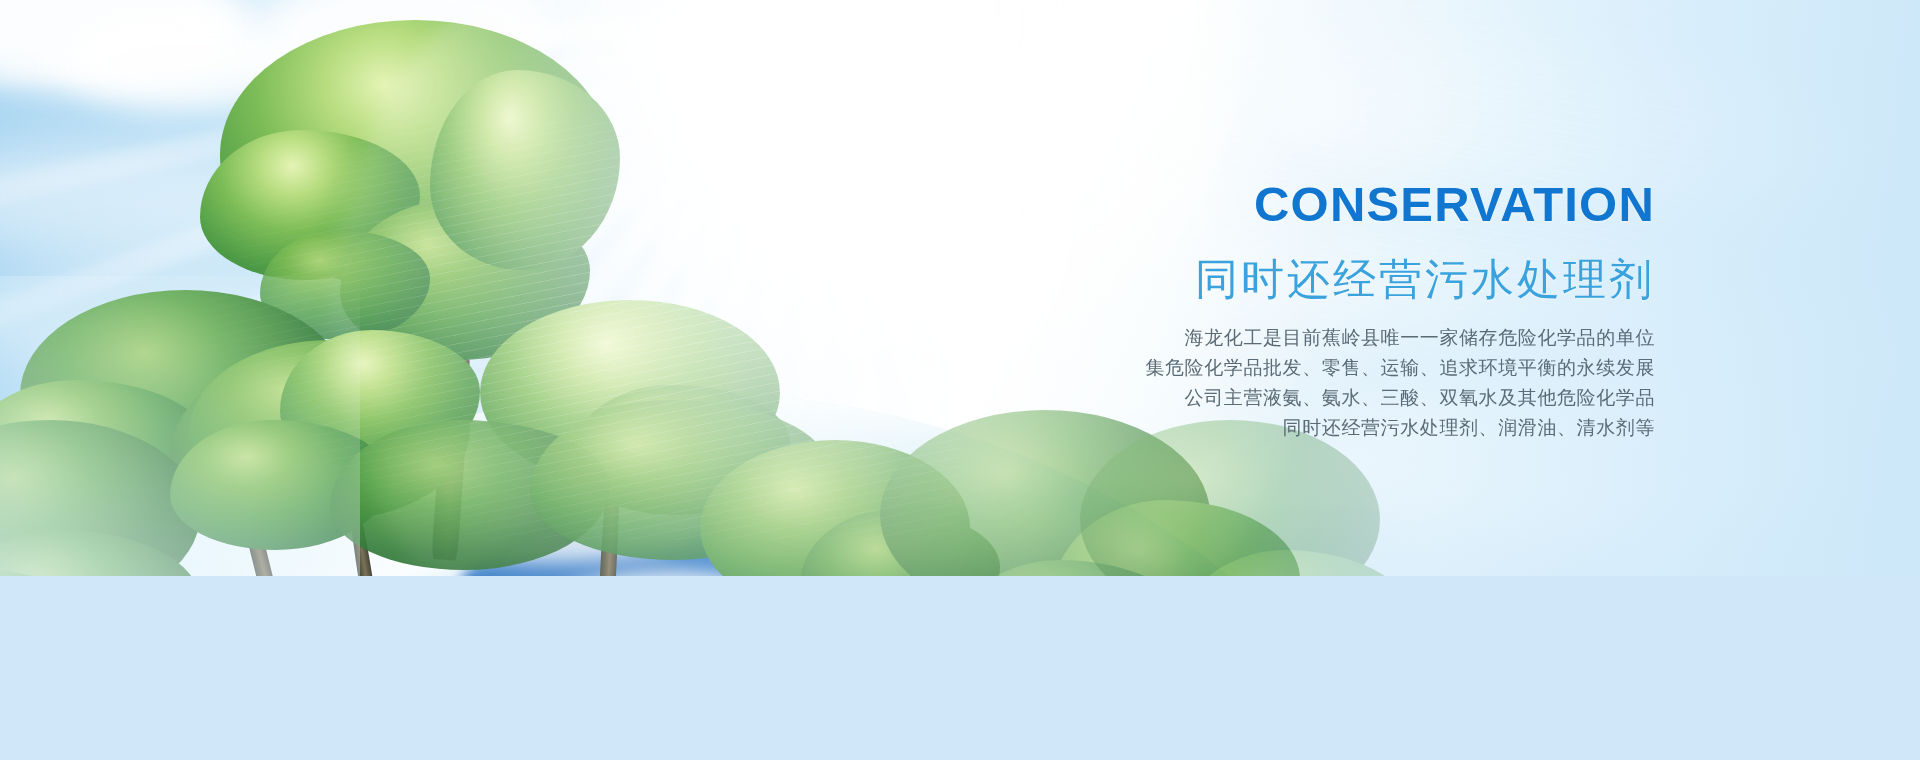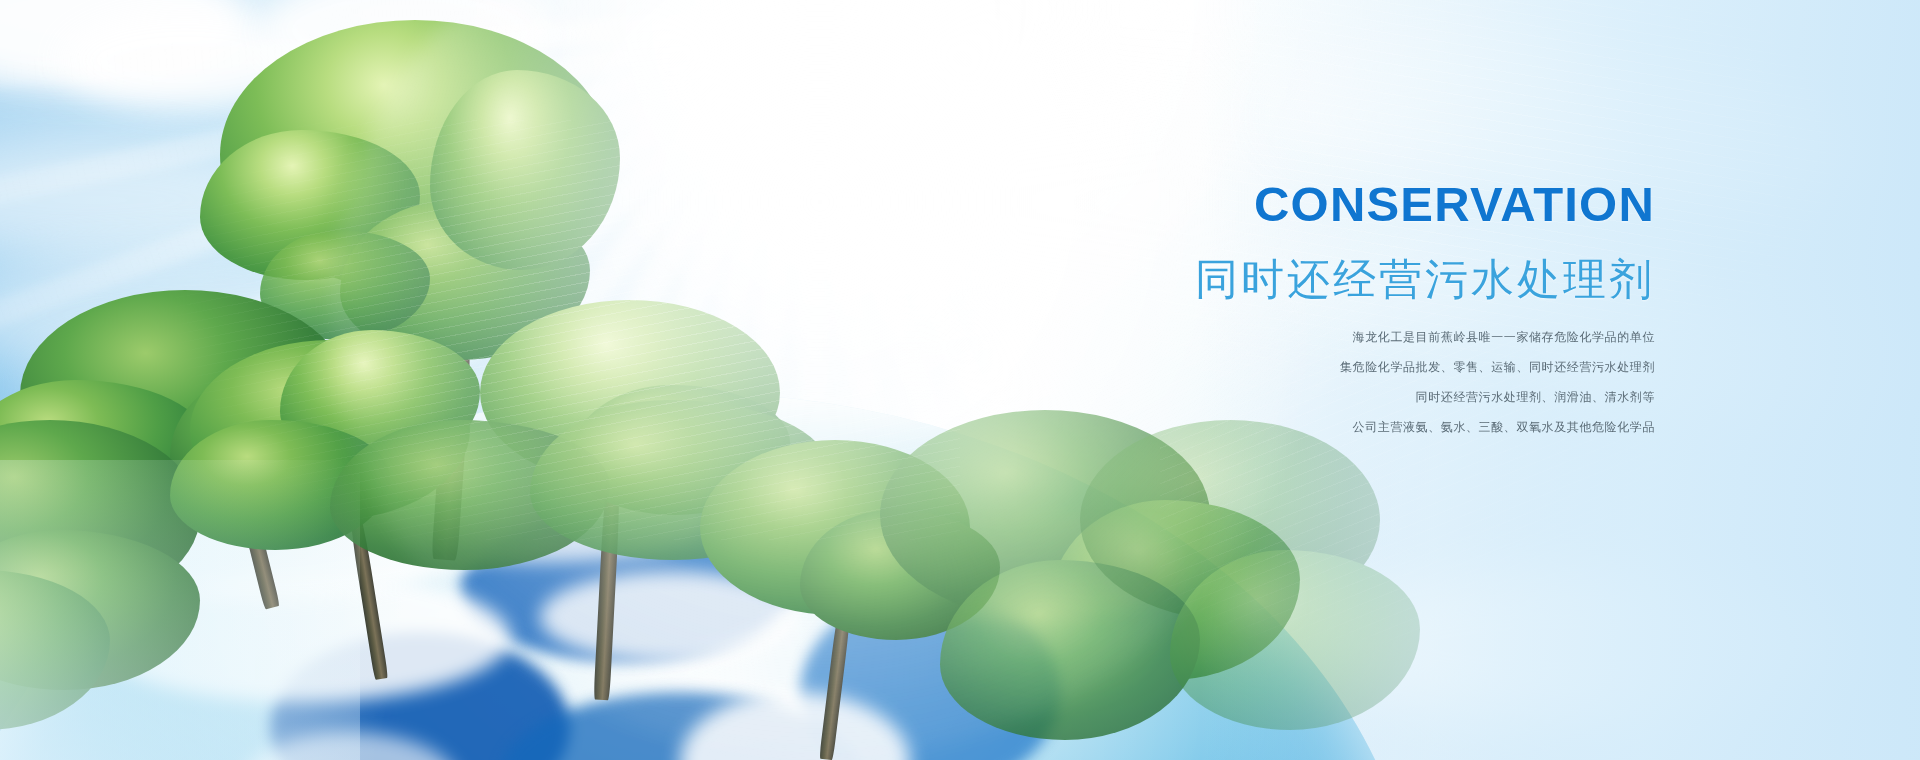--- a/index.html
+++ b/index.html
@@ -1,20 +1,20 @@
 <!DOCTYPE html>
 <html><head>
 <meta charset="utf-8">
 <style>
   * { margin:0; padding:0; box-sizing:border-box; }
   html,body { width:1920px; height:760px; overflow:hidden; background:#cfe7f8; }
 
   .banner{
     position:relative;
-    width:1920px; height:760px;
+    width:1920px; height:576px;
     overflow:hidden;
     font-family:"Liberation Sans","DejaVu Sans",sans-serif;
     
     background:
       linear-gradient(105deg,
         #86c4ec 0%,
         #9ed2f1 11%,
         #bde2f7 22%,
         #d9eefb 33%,
         #f2fafe 44%,
@@ -218,21 +218,21 @@
     font-size:43px;
     line-height:54px;
     letter-spacing:3px;
     color:#3aa3dd;
     font-family:"DejaVu Sans","Liberation Sans",sans-serif;
     font-weight:400;
     text-shadow:0 1px 2px rgba(255,255,255,.55);
   }
   .desc{
     margin-top:16px;
-    font-size:12px;
+    font-size:19px;
     line-height:30px;
     letter-spacing:.6px;
     color:#5a6b76;
     font-family:"DejaVu Sans","Liberation Sans",sans-serif;
   }
   .desc p{ white-space:nowrap; }
 </style>
 </head>
 <body>
 
@@ -364,20 +364,20 @@
   <div class="copy">
 
     <div class="headline-en">
       <span class="line1">CONSERVATION</span>
     </div>
 
     <div class="headline-cn">同时还经营污水处理剂</div>
 
     <div class="desc">
       <p>海龙化工是目前蕉岭县唯一一家储存危险化学品的单位</p>
-      <p>集危险化学品批发、零售、运输、同时还经营污水处理剂</p>
+      <p>集危险化学品批发、零售、运输、追求环境平衡的永续发展</p>
+      <p>公司主营液氨、氨水、三酸、双氧水及其他危险化学品</p>
       <p>同时还经营污水处理剂、润滑油、清水剂等</p>
-      <p>公司主营液氨、氨水、三酸、双氧水及其他危险化学品</p>
     </div>
 
   </div>
 
 </div>
 
 </body></html>

